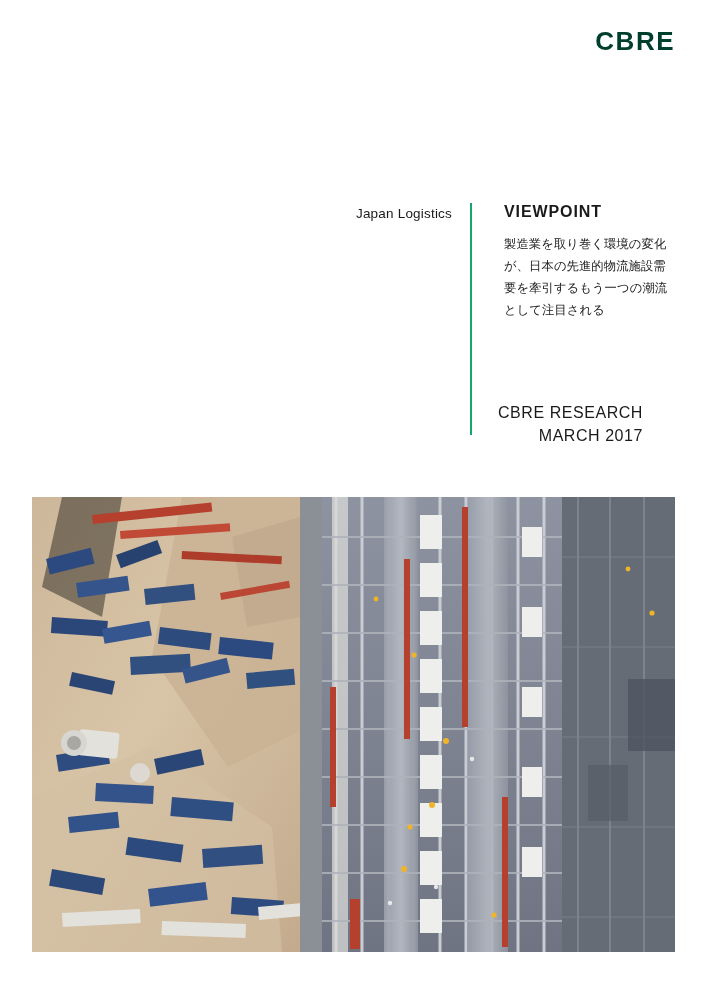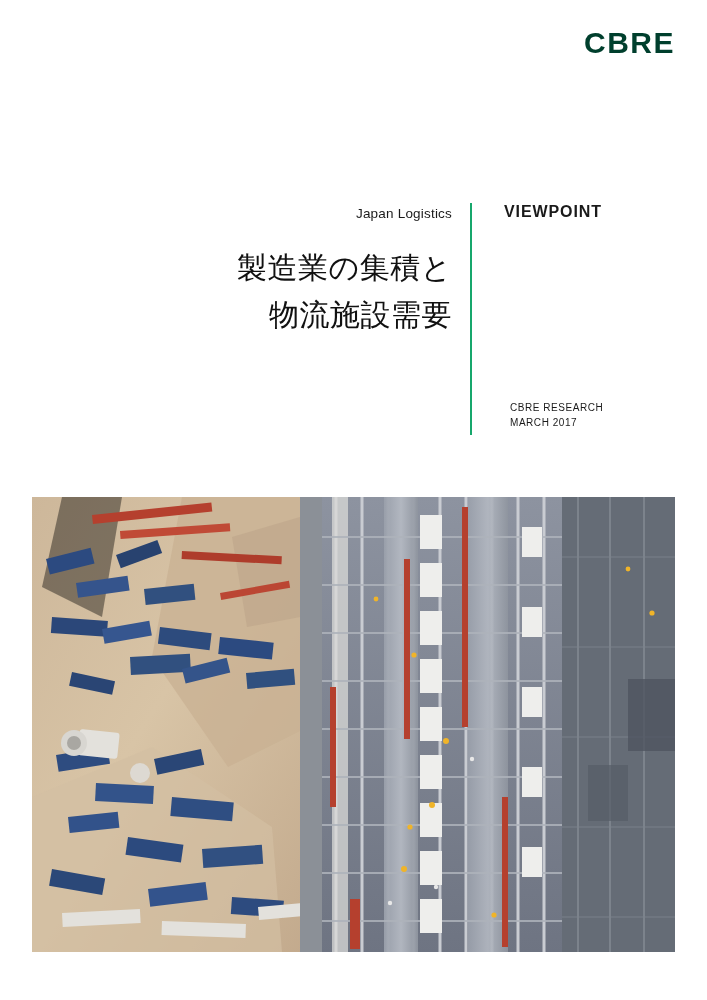--- a/index.html
+++ b/index.html
@@ -16,21 +16,21 @@
     overflow: hidden;
   }
 
   
   .logo {
     position: absolute;
     top: 28px;
     right: 32px;
     font-family: "Liberation Sans", sans-serif;
     font-weight: bold;
-    font-size: 30px;
+    font-size: 26px;
     letter-spacing: 1.5px;
     color: #003f2d;
     line-height: 1;
   }
 
   
   .title-block {
     position: absolute;
     left: 32px;
     top: 206px;
@@ -84,26 +84,27 @@
   .viewpoint-text {
     font-family: "DejaVu Sans", sans-serif;
     font-size: 12.3px;
     line-height: 1.78;
     color: #1a1a1a;
     margin: 0;
     letter-spacing: 0.1px;
   }
   .viewpoint-footer {
     position: absolute;
-    left: 40px;
+    left: 28px;
     top: 198px;
-    font-size: 10px;
+    font-size: 16px;
     line-height: 1.45;
     letter-spacing: 0.55px;
     color: #1a1a1a;
+    text-align: right;
   }
   .viewpoint-footer div {
     white-space: nowrap;
   }
 
   
   .hero {
     position: absolute;
     left: 32px;
     top: 497px;
@@ -116,29 +117,26 @@
     display: block;
   }
 </style>
 </head>
 <body>
 
 <div class="logo">CBRE</div>
 
 <div class="title-block">
   <p class="eyebrow">Japan Logistics</p>
-  <h1 class="main-title">
-    <span class="line">製造業の集積と</span>
-    <span class="line">物流施設需要</span>
-  </h1>
 </div>
 
 <div class="viewpoint">
   <div class="rule"></div>
   <p class="viewpoint-label">VIEWPOINT</p>
+  <p class="viewpoint-text">製造業を取り巻く環境の変化が、日本の先進的物流施設需要を牽引するもう一つの潮流として注目される</p>
   <div class="viewpoint-footer">
     <div>CBRE RESEARCH</div>
     <div>MARCH 2017</div>
   </div>
 </div>
 
 <div class="hero">
   <svg width="643" height="455" viewBox="0 0 643 455" xmlns="http://www.w3.org/2000/svg">
     <defs>
       <linearGradient id="dirt" x1="0" y1="0" x2="1" y2="1">

